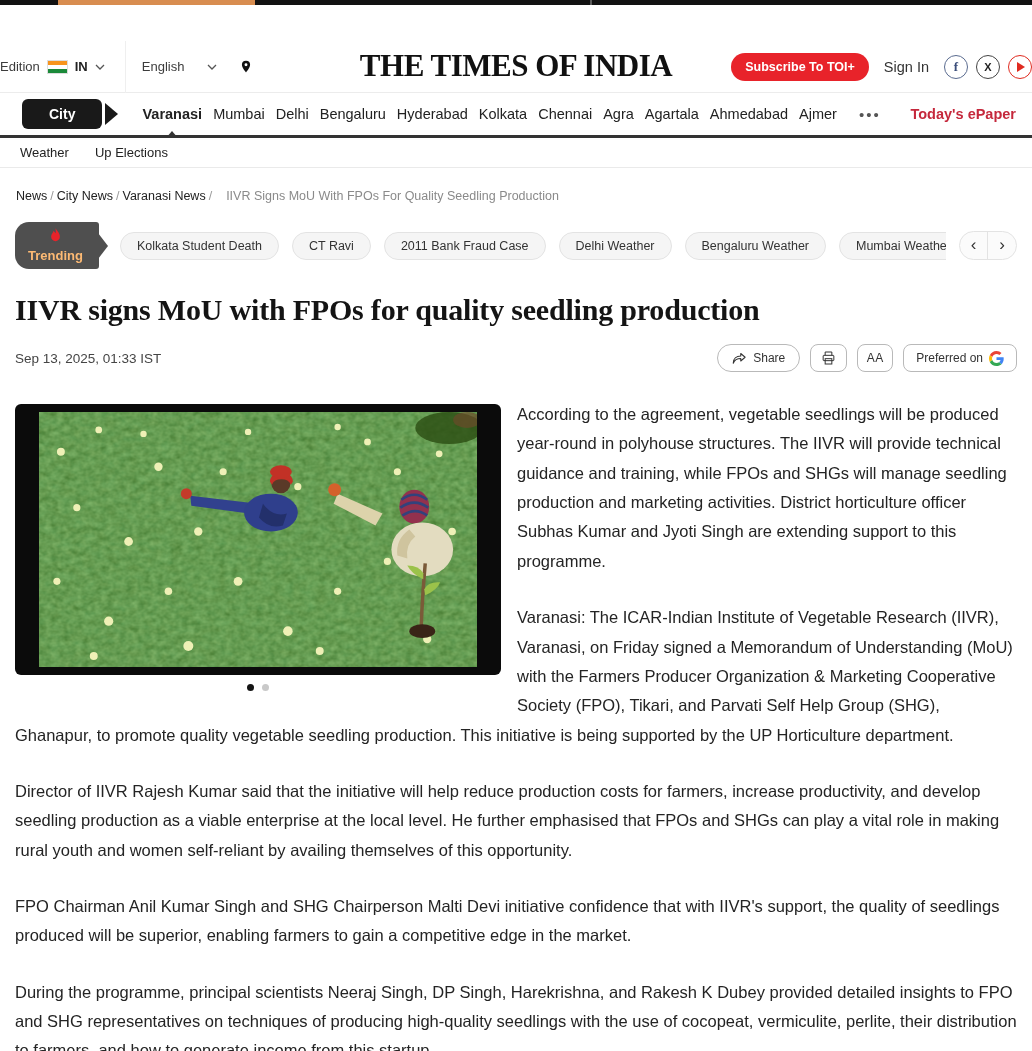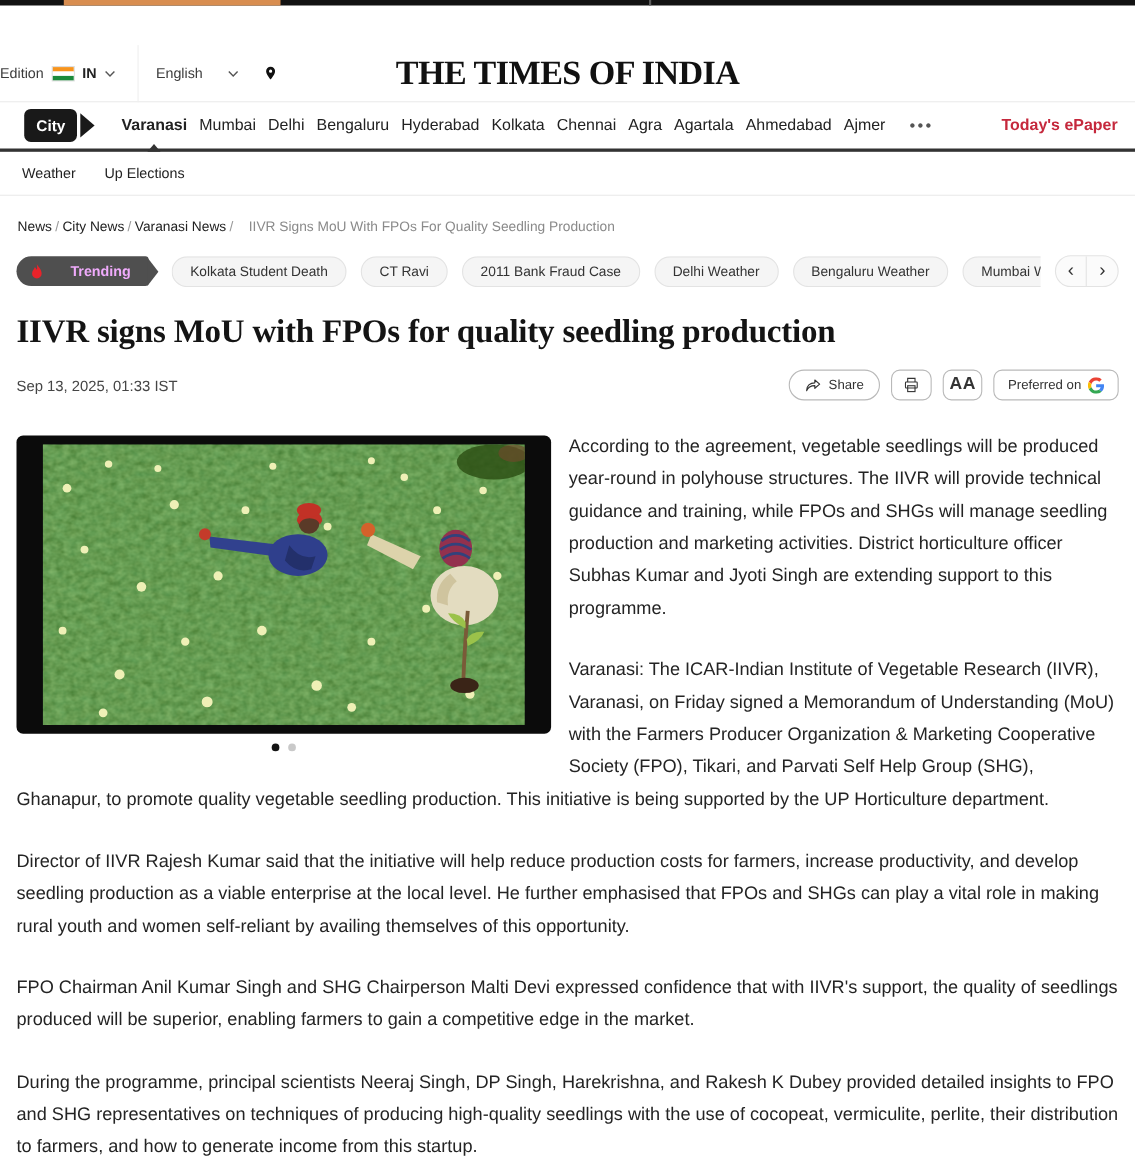--- a/index.html
+++ b/index.html
@@ -47,53 +47,53 @@
   .yt-play { width:0; height:0; border-left:8px solid #e02b20; border-top:5px solid transparent; border-bottom:5px solid transparent; margin-left:2px; }
 
   
   .nav-row {
     height:45px; border-bottom:3px solid #333;
     display:flex; align-items:center; padding:0 16px; position:relative;
   }
   .city-tag { display:flex; align-items:center; cursor:pointer; margin-left:6px; }
   .city-tag .tag-body {
     background:#191919; color:#fff; font-weight:bold; font-size:14px;
-    padding:7px 11px; border-radius:6px;
+    padding:7px 27px; border-radius:6px;
   }
   .city-tag .tag-arrow {
     width:0; height:0; margin-left:3px;
     border-left:13px solid #191919; border-top:11px solid transparent; border-bottom:11px solid transparent;
   }
   .cities { display:flex; align-items:flex-end; gap:11px; margin-left:24px; }
   .city-item { font-size:14.5px; color:#222; cursor:pointer; position:relative; white-space:nowrap; }
   .city-item.active { font-weight:bold; }
   .city-item.active::after {
     content:""; position:absolute; left:50%; margin-left:-6px; bottom:-16px;
     border-left:6px solid transparent; border-right:6px solid transparent; border-bottom:7px solid #333;
   }
   .more-dots { margin-left:22px; color:#555; font-size:15px; letter-spacing:2px; cursor:pointer; }
   .nav-right { margin-left:auto; display:flex; align-items:center; }
   .epaper { color:#c5283c; font-weight:bold; font-size:14.5px; cursor:pointer; white-space:nowrap; }
 
   
-  .subnav { height:40px; display:flex; align-items:center; gap:26px; padding:0 20px; border-bottom:1px solid #eaeaea; }
+  .subnav { height:30px; display:flex; align-items:center; gap:26px; padding:0 20px; border-bottom:1px solid #eaeaea; }
   .subnav-item { font-size:13px; color:#222; cursor:pointer; }
 
   
   .breadcrumb { margin:21px 16px 0; display:flex; align-items:center; gap:14px; font-size:12.5px; }
   .bc-item { color:#222; cursor:pointer; white-space:nowrap; }
   .bc-item.sep { color:#9a9a9a; cursor:default; }
   .bc-current { color:#8a8a8a; white-space:nowrap; overflow:hidden; }
 
   
   .trending-row { margin:19px 15px 0; display:flex; align-items:center; gap:13px; }
   .trending-pill {
-    position:relative; background:#4f4f4f; color:#f0abfc; font-weight:bold; font-size:13px;
-    display:flex; align-items:center; gap:25px;
-    padding:6px 16px 6px 13px; border-radius:14px 3px 3px 14px;
+    position:relative; background:#4f4f4f; color:#fdba74; font-weight:bold; font-size:13px;
+    display:flex; align-items:center; gap:6px;
+    padding:6px 16px 6px 13px; border-radius:14px 3px 3px 14px;flex-direction:column;
   }
   .trending-pill::after {
     content:""; position:absolute; right:-9px; top:50%; transform:translateY(-50%);
     border-left:10px solid #4f4f4f; border-top:13px solid transparent; border-bottom:13px solid transparent;
   }
   .chips { display:flex; align-items:center; gap:13px; flex:1; margin-left:8px; overflow:hidden; }
   .chip {
     background:#f5f5f5; border:1px solid #e3e3e3; border-radius:15px;
     padding:6px 16px; font-size:12.5px; color:#333; cursor:pointer; white-space:nowrap;
   }
@@ -111,21 +111,21 @@
   }
   .meta-row { margin:17px 15px 0; display:flex; align-items:center; }
   .pub-date { font-size:13.5px; color:#454545; }
   .actions { margin-left:auto; display:flex; align-items:center; gap:10px; }
   .act-btn {
     border:1px solid #b9b9b9; background:#fff; border-radius:8px; cursor:pointer;
     height:28px; display:flex; align-items:center; justify-content:center; gap:6px;
     font-family:inherit; font-size:12px; color:#333; padding:0 9px;
   }
   .share-btn { border-radius:15px; padding:0 14px;justify-content:space-between; }
-  .aa-btn { font-size:16px; letter-spacing:0.5px; width:36px;font-weight:bold; }
+  .aa-btn { font-size:12px; letter-spacing:0.5px; width:36px; }
   .preferred-btn { font-size:12px; padding:0 12px; }
 
   
   .article-body { margin:28px 15px 0; font-size:16.5px; line-height:1.78; color:#242424; }
   .article-figure { float:left; width:486px; margin:4px 16px 4px 0; }
   .image-frame { background:#0b0b0b; border-radius:6px; padding:8px 24px; height:271px; }
   .image-frame svg { width:100%; height:100%; display:block; }
   .dots { display:flex; justify-content:center; align-items:center; gap:8px; margin-top:9px; }
   .dot { width:7px; height:7px; border-radius:50%; background:#141414; cursor:pointer; }
   .dot.inactive { background:#c9c9c9; }
@@ -158,20 +158,35 @@
     <svg style="margin-left:16px" width="10" height="6" viewBox="0 0 10 6">
         <path d="M1 1l4 4 4-4" stroke="#555" fill="none" stroke-width="1.3"></path>
       </svg>
   </div>
   <div class="pin">
     <svg width="14" height="17" viewBox="0 0 24 24" fill="#111">
         <path d="M12 2a7 7 0 0 0-7 7c0 5 7 13 7 13s7-8 7-13a7 7 0 0 0-7-7zm0 9.5a2.5 2.5 0 1 1 0-5 2.5 2.5 0 0 1 0 5z"></path>
       </svg>
   </div>
   <div class="logo">THE TIMES OF INDIA</div>
+  <div class="header-right">
+    <button class="subscribe-btn">Subscribe To TOI+</button>
+    <span class="signin">Sign In</span>
+    <div class="socials">
+      <div class="soc soc-f">
+          <span>f</span>
+        </div>
+      <div class="soc soc-x">
+          <span>X</span>
+        </div>
+      <div class="soc soc-y">
+          <span class="yt-play"></span>
+        </div>
+    </div>
+  </div>
 </div>
 
 <div class="nav-row">
   <div class="city-tag">
     <span class="tag-body">City</span>
     <span class="tag-arrow"></span>
   </div>
   <div class="cities">
 
       <span class="city-item active">Varanasi</span>
@@ -368,17 +383,17 @@
       </div>
   </div>
   <div>
 
       <p>According to the agreement, vegetable seedlings will be produced year-round in polyhouse structures. The IIVR will provide technical guidance and training, while FPOs and SHGs will manage seedling production and marketing activities. District horticulture officer Subhas Kumar and Jyoti Singh are extending support to this programme.</p>
 
       <p>Varanasi: The ICAR-Indian Institute of Vegetable Research (IIVR), Varanasi, on Friday signed a Memorandum of Understanding (MoU) with the Farmers Producer Organization &amp; Marketing Cooperative Society (FPO), Tikari, and Parvati Self Help Group (SHG), Ghanapur, to promote quality vegetable seedling production. This initiative is being supported by the UP Horticulture department.</p>
 
       <p>Director of IIVR Rajesh Kumar said that the initiative will help reduce production costs for farmers, increase productivity, and develop seedling production as a viable enterprise at the local level. He further emphasised that FPOs and SHGs can play a vital role in making rural youth and women self-reliant by availing themselves of this opportunity.</p>
 
-      <p>FPO Chairman Anil Kumar Singh and SHG Chairperson Malti Devi expressed confidence that with IIVR's support, the quality of seedlings produced will be superior, enabling farmers to gain a competitive edge in the market.</p>
+      <p>FPO Chairman Anil Kumar Singh and SHG Chairperson Malti Devi initiative confidence that with IIVR's support, the quality of seedlings produced will be superior, enabling farmers to gain a competitive edge in the market.</p>
 
       <p>During the programme, principal scientists Neeraj Singh, DP Singh, Harekrishna, and Rakesh K Dubey provided detailed insights to FPO and SHG representatives on techniques of producing high-quality seedlings with the use of cocopeat, vermiculite, perlite, their distribution to farmers, and how to generate income from this startup.</p>
     </div>
 </div>
 
 </body></html>

